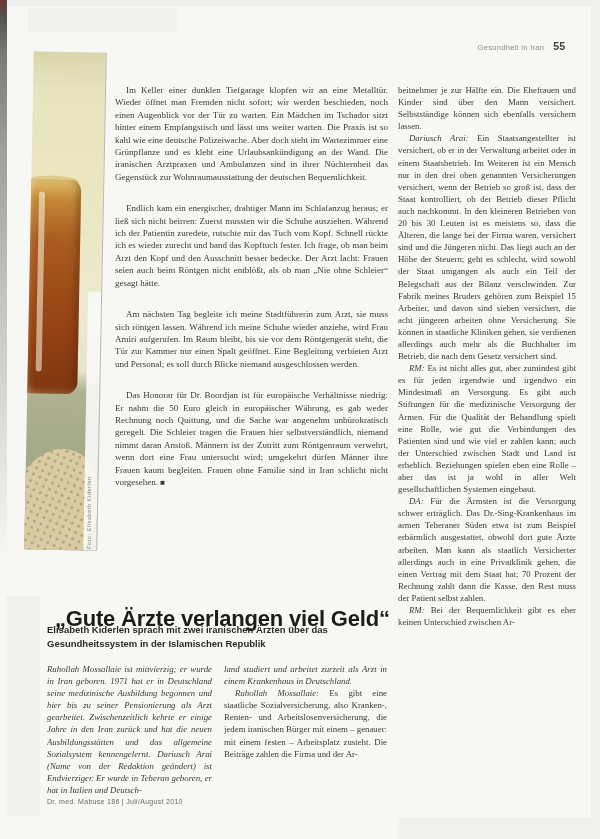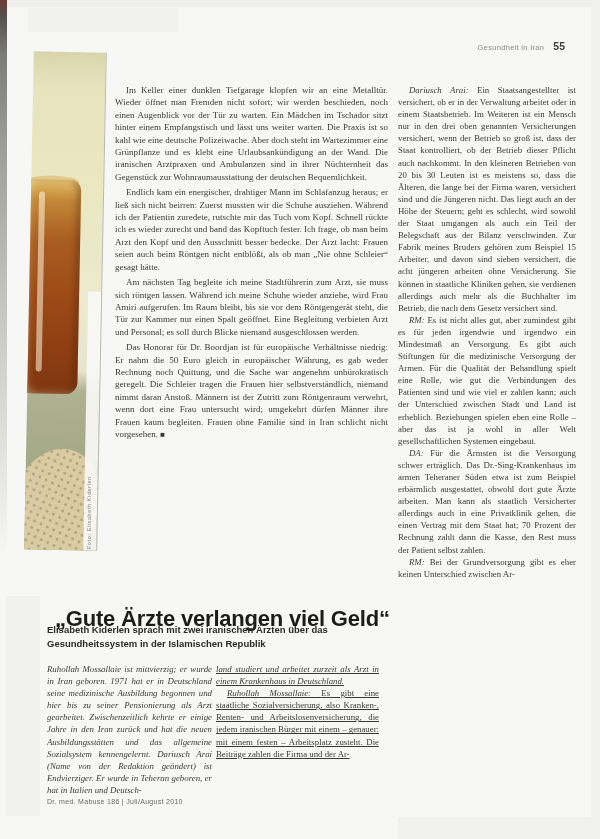--- a/index.html
+++ b/index.html
@@ -66,21 +66,21 @@
     position:absolute; left:86px; top:424px; height:125px;
     writing-mode:vertical-rl; transform:rotate(180deg);
     font-family:"Liberation Sans", sans-serif; font-size:5.5px;
     color:#83837d; letter-spacing:0.6px; white-space:nowrap;
   }
 
   
   .col { position:absolute; text-align:justify; color:#3a3a38; overflow:hidden; }
   .col p { margin:0; }
   .col p.ind { text-indent:11px; }
-  .col p.gap { margin-top:3px; }
+  .col p.gap { margin-top:19px; }
   .reportage { left:115px; top:84px; width:273px; height:504px;
     font-size:9px; line-height:12.4px; }
   .rightcol { left:398px; top:84px; width:178px; height:712px;
     font-size:8.8px; line-height:12.1px; }
   .q { font-weight:bold; font-style:italic; margin-top:5px !important; }
   .lead { font-style:italic; }
   .bio { font-style:italic; }
   .endmark { font-size:8px; letter-spacing:2px; }
 
   
@@ -90,22 +90,22 @@
     font-size:22px; line-height:26px; color:#1c1c1a; letter-spacing:-0.2px;
   }
   .subtitle {
     position:absolute; left:47px; top:623px; width:335px;
     font-family:"Liberation Sans", sans-serif; font-weight:bold;
     font-size:9.5px; line-height:13.5px; color:#2a2a28;
   }
 
   .biocol1 { left:47px; top:663px; width:165px; height:130px;
     font-size:8.8px; line-height:12.1px; }
-  .biocol2 { left:216px; top:663px; width:163px; height:130px;
-    font-size:8.8px; line-height:12.1px;text-decoration:underline; }
+  .biocol2 { left:224px; top:663px; width:163px; height:130px;
+    font-size:8.8px; line-height:12.1px; }
 
   .pagefoot {
     position:absolute; left:47px; top:798px;
     font-family:"Liberation Sans", sans-serif; font-size:7px;
     color:#6a6a66; letter-spacing:0.3px;
   }
 </style>
 </head>
 <body>
 
@@ -130,24 +130,25 @@
 <div class="photo-credit">Foto: Elisabeth Kiderlen</div>
 
 <div class="col reportage">
   <p class="ind">Im Keller einer dunklen Tiefgarage klopfen wir an eine Metalltür. Wieder öffnet man Fremden nicht sofort; wir werden beschieden, noch einen Augenblick vor der Tür zu warten. Ein Mädchen im Tschador sitzt hinter einem Empfangstisch und lässt uns weiter warten. Die Praxis ist so kahl wie eine deutsche Polizeiwache. Aber doch steht im Wartezimmer eine Grünpflanze und es klebt eine Urlaubsankündigung an der Wand. Die iranischen Arztpraxen und Ambulanzen sind in ihrer Nüchternheit das Gegenstück zur Wohnraumausstattung der deutschen Bequemlichkeit.</p>
   <p class="ind gap">Endlich kam ein energischer, drahtiger Mann im Schlafanzug heraus; er ließ sich nicht beirren: Zuerst mussten wir die Schuhe ausziehen. Während ich der Patientin zuredete, rutschte mir das Tuch vom Kopf. Schnell rückte ich es wieder zurecht und band das Kopftuch fester. Ich frage, ob man beim Arzt den Kopf und den Ausschnitt besser bedecke. Der Arzt lacht: Frauen seien auch beim Röntgen nicht entblößt, als ob man „Nie ohne Schleier“ gesagt hätte.</p>
   <p class="ind gap">Am nächsten Tag begleite ich meine Stadtführerin zum Arzt, sie muss sich röntgen lassen. Während ich meine Schuhe wieder anziehe, wird Frau Amiri aufgerufen. Im Raum bleibt, bis sie vor dem Röntgengerät steht, die Tür zur Kammer nur einen Spalt geöffnet. Eine Begleitung verbieten Arzt und Personal; es soll durch Blicke niemand ausgeschlossen werden.</p>
   <p class="ind gap"><span>Das Honorar für Dr. Boordjan ist für europäische Verhältnisse niedrig: Er nahm die 50 Euro gleich in europäischer Währung, es gab weder Rechnung noch Quittung, und die Sache war angenehm unbürokratisch geregelt. Die Schleier tragen die Frauen hier selbstverständlich, niemand nimmt daran Anstoß. Männern ist der Zutritt zum Röntgenraum verwehrt, wenn dort eine Frau untersucht wird; umgekehrt dürfen Männer ihre Frauen kaum begleiten. Frauen ohne Familie sind in Iran schlicht nicht vorgesehen.</span> <span class="endmark">■</span></p>
 </div>
 
 <div class="col rightcol">
+  <p>beitnehmer je zur Hälfte ein. Die Ehefrauen und Kinder sind über den Mann versichert. Selbstständige können sich ebenfalls versichern lassen.</p>
   <p class="ind"><span class="lead">Dariusch Arai:</span> <span>Ein Staatsangestellter ist versichert, ob er in der Verwaltung arbeitet oder in einem Staatsbetrieb. Im Weiteren ist ein Mensch nur in den drei oben genannten Versicherungen versichert, wenn der Betrieb so groß ist, dass der Staat kontrolliert, ob der Betrieb dieser Pflicht auch nachkommt. In den kleineren Betrieben von 20 bis 30 Leuten ist es meistens so, dass die Älteren, die lange bei der Firma waren, versichert sind und die Jüngeren nicht. Das liegt auch an der Höhe der Steuern; geht es schlecht, wird sowohl der Staat umgangen als auch ein Teil der Belegschaft aus der Bilanz verschwinden. Zur Fabrik meines Bruders gehören zum Beispiel 15 Arbeiter, und davon sind sieben versichert, die acht jüngeren arbeiten ohne Versicherung. Sie können in staatliche Kliniken gehen, sie verdienen allerdings auch mehr als die Buchhalter im Betrieb, die nach dem Gesetz versichert sind.</span></p>
   <p class="ind"><span class="lead">RM:</span> <span>Es ist nicht alles gut, aber zumindest gibt es für jeden irgendwie und irgendwo ein Mindestmaß an Versorgung. Es gibt auch Stiftungen für die medizinische Versorgung der Armen. Für die Qualität der Behandlung spielt eine Rolle, wie gut die Verbindungen des Patienten sind und wie viel er zahlen kann; auch der Unterschied zwischen Stadt und Land ist erheblich. Beziehungen spielen eben eine Rolle – aber das ist ja wohl in aller Welt gesellschaftlichen Systemen eingebaut.</span></p>
   <p class="ind"><span class="lead">DA:</span> <span>Für die Ärmsten ist die Versorgung schwer erträglich. Das Dr.-Sing-Krankenhaus im armen Teheraner Süden etwa ist zum Beispiel erbärmlich ausgestattet, obwohl dort gute Ärzte arbeiten. Man kann als staatlich Versicherter allerdings auch in eine Privatklinik gehen, die einen Vertrag mit dem Staat hat; 70 Prozent der Rechnung zahlt dann die Kasse, den Rest muss der Patient selbst zahlen.</span></p>
-  <p class="ind"><span class="lead">RM:</span> <span>Bei der Grundversorgung gibt es eher keinen Unterschied zwischen Ar-</span></p>
+  <p class="ind"><span class="lead">RM:</span> <span>Bei der Bequemlichkeit gibt es eher keinen Unterschied zwischen Ar-</span></p>
 </div>
 
 <h1 class="headline">„Gute Ärzte verlangen viel Geld“</h1>
 <div class="subtitle">Elisabeth Kiderlen sprach mit zwei iranischen Ärzten über das Gesundheitssystem in der Islamischen Republik</div>
 
 <div class="col biocol1">
   <p class="bio">Ruhollah Mossallaie ist mittvierzig; er wurde in Iran geboren. 1971 hat er in Deutschland seine medizinische Ausbildung begonnen und hier bis zu seiner Pensionierung als Arzt gearbeitet. Zwischenzeitlich kehrte er einige Jahre in den Iran zurück und hat die neuen Ausbildungsstätten und das allgemeine Sozialsystem kennengelernt. Dariusch Arai (Name von der Redaktion geändert) ist Endvierziger. Er wurde in Teheran geboren, er hat in Italien und Deutsch-</p>
 </div>
 <div class="col biocol2">
   <p class="bio">land studiert und arbeitet zurzeit als Arzt in einem Krankenhaus in Deutschland.</p>

